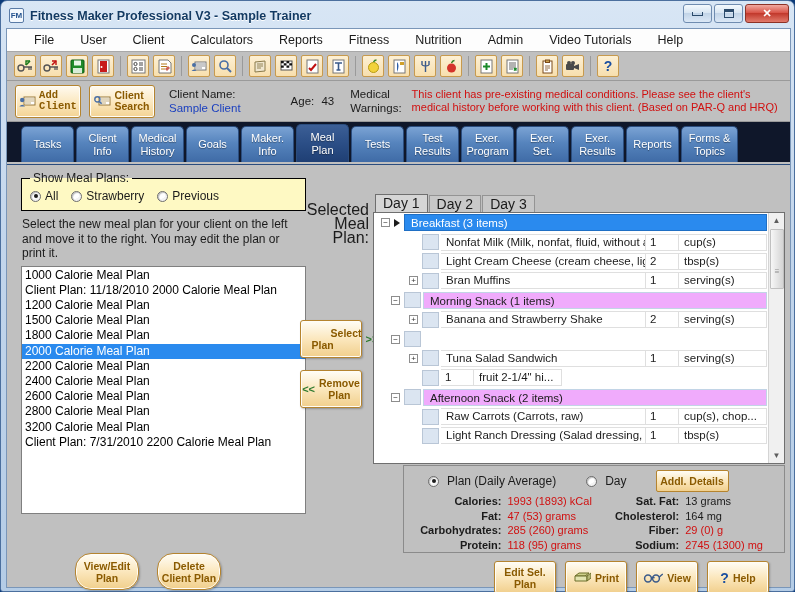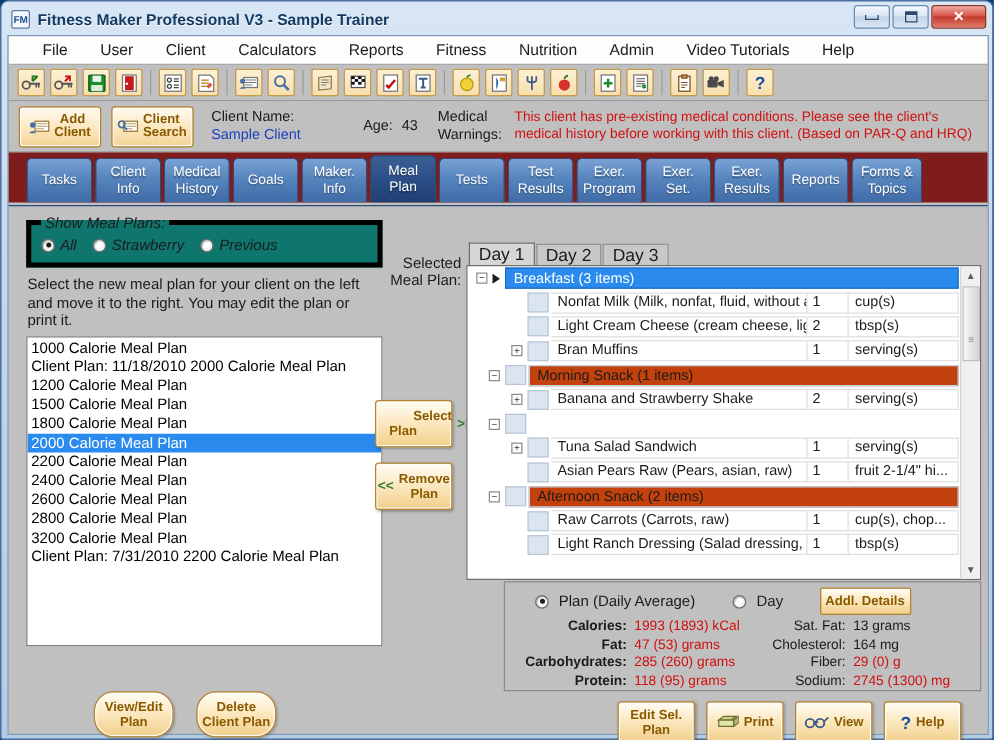--- a/index.html
+++ b/index.html
@@ -91,21 +91,21 @@
   }
   .clientinfo { font-size:11.5px;color:#1b1b1b;line-height:14px;margin-left:6px; }
   .clientinfo .val { color:#1a3fbf; }
   .agebox { margin-left:50px;font-size:11.5px;color:#1b1b1b; }
   .medwarn-lbl { margin-left:16px;font-size:11.5px;color:#1b1b1b;line-height:14px; }
   #medtext {
     margin-left:10px;color:#d01010;font-size:11px;line-height:13px;max-width:370px;
   }
   
   #tabrow {
-    height:40px;background:#7f1d1d;position:relative;
+    height:40px;background:#0f172a;position:relative;
     padding-left:14px;display:flex;align-items:flex-end;
   }
   .tab {
     width:53px;height:36px;margin-right:2px;
     border:1px solid #2b4d7e;border-bottom:none;
     border-radius:5px 5px 0 0;
     background:linear-gradient(180deg,#7ba3d4 0%,#5684bd 45%,#3f6ba6 100%);
     color:#fff;font-size:11px;line-height:12.5px;text-align:center;
     display:flex;align-items:center;justify-content:center;
     text-shadow:0 1px 1px rgba(0,0,0,.4);
@@ -116,23 +116,22 @@
   }
   .tab.wide { width:57px; }
   
   #panel {
     position:absolute;left:0;top:135px;width:783px;height:423px;
     background:#c0c0c0;border-top:1px solid #2b4d7e;
   }
   
   #leftcol { position:absolute;left:14px;top:6px;width:285px; }
   fieldset.group {
-    margin:0;padding:4px 8px 7px 8px;border:4px solid #000000;
-    background:#0f766e;
-    font-style:italic;
+    margin:0;padding:4px 8px 7px 8px;border:1px solid #000000;
+    background:#fef9c3;
   }
   fieldset.group legend { font-size:12px;color:#1b1b1b;padding:0 3px; }
   .radio-row { display:flex;align-items:center;gap:4px; }
   .radio {
     width:11px;height:11px;border-radius:50%;
     background:radial-gradient(circle at 35% 32%,#ffffff 0 45%,#f3f3f3 46% 100%);
     border:1px solid #6e6e6e;box-shadow:inset 1px 1px 1px rgba(0,0,0,.25);
     position:relative;flex:none;
   }
   .radio.on::after {
@@ -156,21 +155,21 @@
     display:flex;align-items:center;justify-content:center;gap:4px;
   }
   #leftbtns .goldbtn { width:64px;height:37px;border-radius:16px; }
   
   #midbtns { position:absolute;left:293px;top:155px;width:70px; }
   #midbtns .goldbtn { width:62px;height:38px;margin-bottom:12px; }
   .arrowtxt { color:#2f7a2f;font-weight:bold;font-size:11px; }
   
   #selplanlbl {
     position:absolute;left:296px;top:38px;width:66px;
-    font-size:12px;color:#1b1b1b;line-height:14px;text-align:right;
+    font-size:16px;color:#1b1b1b;line-height:14px;text-align:right;
   }
   
   #rightcol { position:absolute;left:366px;top:30px;width:412px; }
   #daytabs { display:flex;align-items:flex-end;height:17px;padding-left:2px; }
   .daytab {
     padding:1px 7px;font-size:14px;color:#1b1b1b;
     border:1px solid #949494;border-bottom:none;
     background:#c8c8c8;margin-right:1px;line-height:14px;
   }
   .daytab.active { background:#d6d6d6;border-color:#6f6f6f;padding-bottom:2px; }
@@ -183,21 +182,21 @@
   .tgutter { width:30px;flex:none;display:flex;align-items:center;justify-content:flex-end;padding-right:4px; }
   .tgutter.deep { width:48px; }
   .pm {
     width:9px;height:9px;border:1px solid #8d8d8d;background:#fff;
     font-size:8px;line-height:7px;text-align:center;color:#333;flex:none;
     font-family:"Liberation Sans",sans-serif;
   }
   .tri { width:0;height:0;border-left:6px solid #1b1b1b;border-top:4px solid transparent;border-bottom:4px solid transparent;margin-left:4px; }
   .chipbox { width:17px;height:16px;border:1px solid #b9c6d6;background:#dbe5f1;flex:none;margin-right:2px; }
   .tgroup {
-    flex:1;background:#c2410c;border:1px solid #c2d4e6;
+    flex:1;background:#f0abfc;border:1px solid #c2d4e6;
     padding:1px 0 1px 6px;height:17px;line-height:15px;
   }
   .tgroup.sel { background:#2a8aee;border-color:#1f6fc4;color:#fff; }
   .tname { flex:1;border:1px solid #dfdfdf;border-left:none;padding-left:5px;height:17px;line-height:15px;overflow:hidden;white-space:nowrap; }
   .tqty { width:33px;flex:none;border:1px solid #dfdfdf;border-left:none;padding-left:4px;height:17px;line-height:15px; }
   .tunit { width:88px;flex:none;border:1px solid #dfdfdf;border-left:none;padding-left:5px;height:17px;line-height:15px;overflow:hidden;white-space:nowrap; }
   #vscroll {
     position:absolute;right:0;top:0;width:16px;bottom:0;
     background:#f0f0f0;border-left:1px solid #d4d4d4;
     display:flex;flex-direction:column;align-items:center;
@@ -210,21 +209,21 @@
   #sbgrip { position:absolute;left:1px;top:55px;width:14px;font-size:8px;color:#8d8d8d;text-align:center;line-height:8px; }
   
   #nutri {
     position:absolute;left:396px;top:300px;width:382px;height:88px;
     border:1px solid #8b8b8b;background:#c0c0c0;
   }
   #nutri-top { display:flex;align-items:center;padding:4px 6px 0 24px;gap:8px; }
   .n-grid { display:flex;padding:2px 4px 0 4px; }
   .n-col { display:grid;grid-template-columns:auto auto;gap:0 6px;align-items:baseline; }
   .n-lbl { font-size:11px;color:#1b1b1b;text-align:right;font-weight:bold;line-height:14.5px;white-space:nowrap; }
-  .n-lbl.plain { font-weight:normal; }
+  .n-lbl.plain { font-weight:bold; }
   .n-val { font-size:11px;line-height:14.5px;white-space:nowrap;color:#1b1b1b; }
   .n-val.red { color:#d01010; }
   #addl {
     width:73px;height:22px;margin-left:12px;
     border:1px solid #b5842f;border-radius:2px;
     background:linear-gradient(180deg,#fffdf6 0%,#fbe7bd 50%,#f1cf8c 100%);
     color:#8a5a00;font-weight:bold;font-size:10.5px;
     display:flex;align-items:center;justify-content:center;
   }
   
@@ -431,21 +430,21 @@
     <div id="infostrip">
       <div class="bigbtn">
         <span>
           <svg width="17" height="14" viewBox="0 0 17 14">
               <rect x="5" y="3" width="11" height="8" fill="#fff" stroke="#9a7a3a"></rect>
               <path d="M6 5 h9 M6 7 h9 M6 9 h6" stroke="#b59a5a" stroke-width=".8"></path>
               <circle cx="3.2" cy="6" r="2.2" fill="#4a6fa5"></circle>
               <path d="M0.3 12.5 q2.9 -3.5 5.8 0" fill="#4a6fa5"></path>
             </svg>
         </span>
-        <span style="text-align:center;">
+        <span style="text-align:left;font-family:Liberation Mono, monospace;">
           <span style="display:block;">Add</span>
           <span style="display:block;">Client</span>
         </span>
       </div>
       <div class="bigbtn">
         <span>
           <svg width="17" height="14" viewBox="0 0 17 14">
               <rect x="5" y="3" width="11" height="8" fill="#fff" stroke="#9a7a3a"></rect>
               <path d="M7 5 h8 M7 7 h8 M7 9 h5" stroke="#b59a5a" stroke-width=".8"></path>
               <circle cx="3.4" cy="5.4" r="2.6" fill="none" stroke="#4a6fa5" stroke-width="1.4"></circle>
@@ -667,21 +666,20 @@
               </span>
               <span class="chipbox"></span>
               <span class="tname">Tuna Salad Sandwich</span>
               <span class="tqty">1</span>
               <span class="tunit">serving(s)</span>
             </div>
 
             <div class="trow">
               <span class="tgutter deep"></span>
               <span class="chipbox"></span>
-              <span class="tname">Asian Pears Raw (Pears, asian, raw)</span>
               <span class="tqty">1</span>
               <span class="tunit">fruit 2-1/4" hi...</span>
             </div>
 
             <div class="trow">
               <span class="tgutter">
                 <span class="pm">−</span>
               </span>
               <span class="chipbox"></span>
               <span class="tgroup">Afternoon Snack (2 items)</span>

